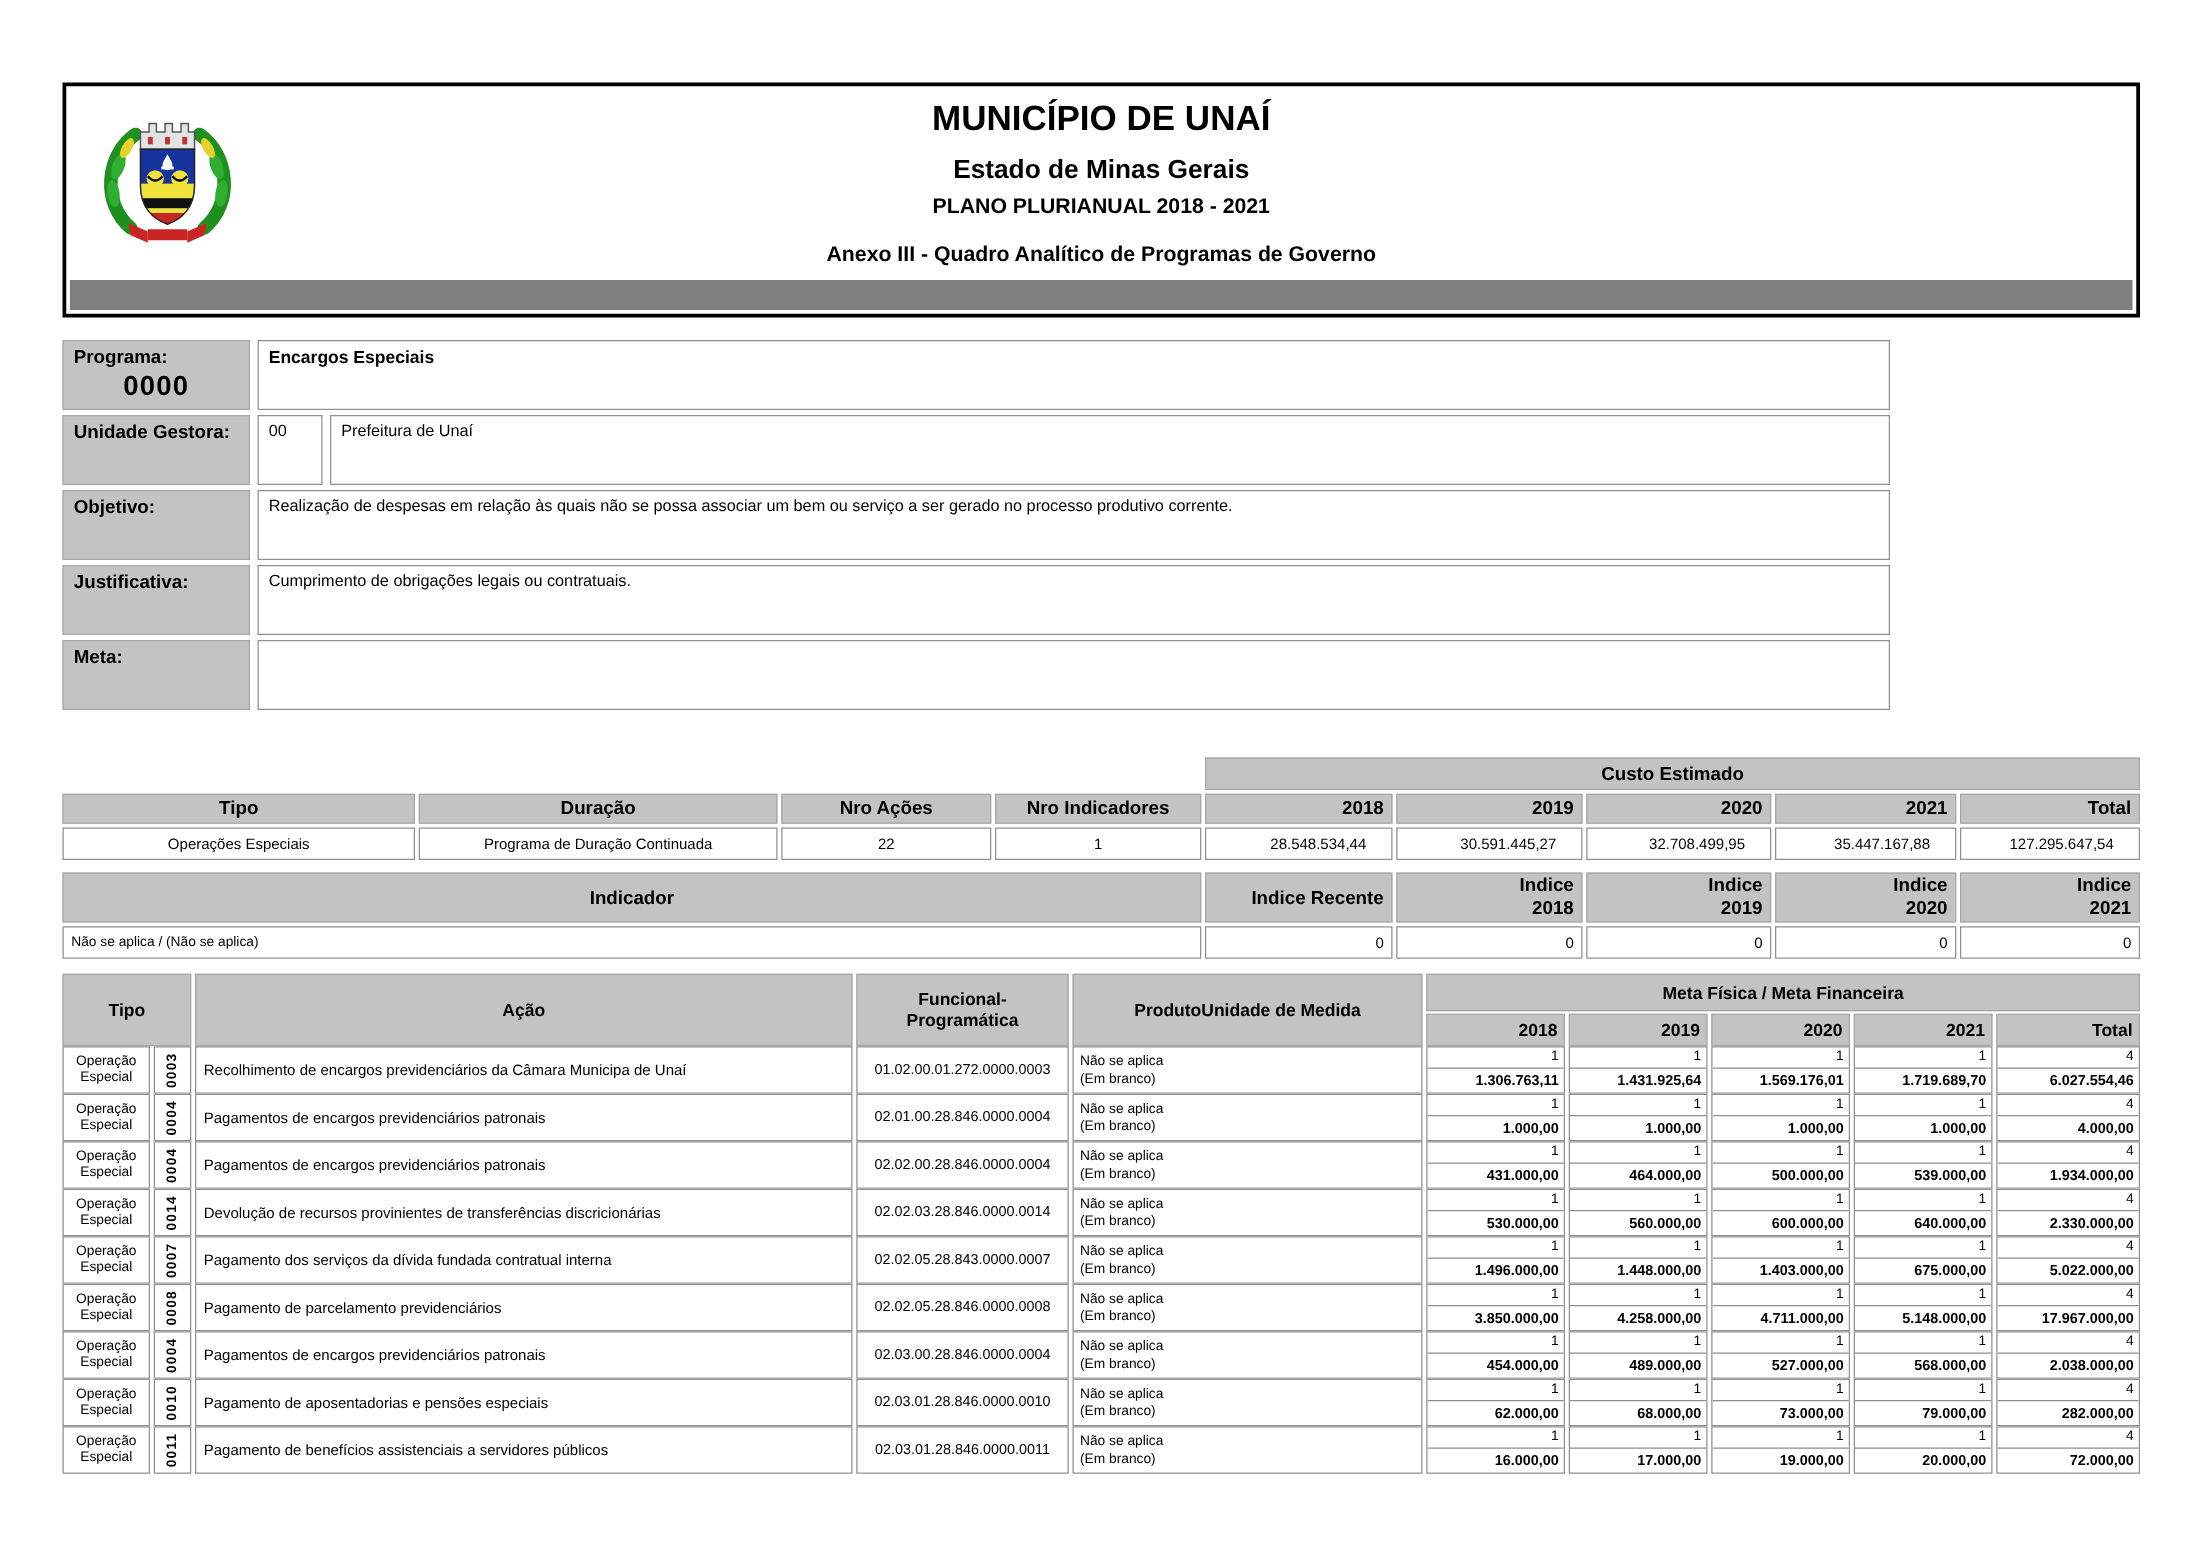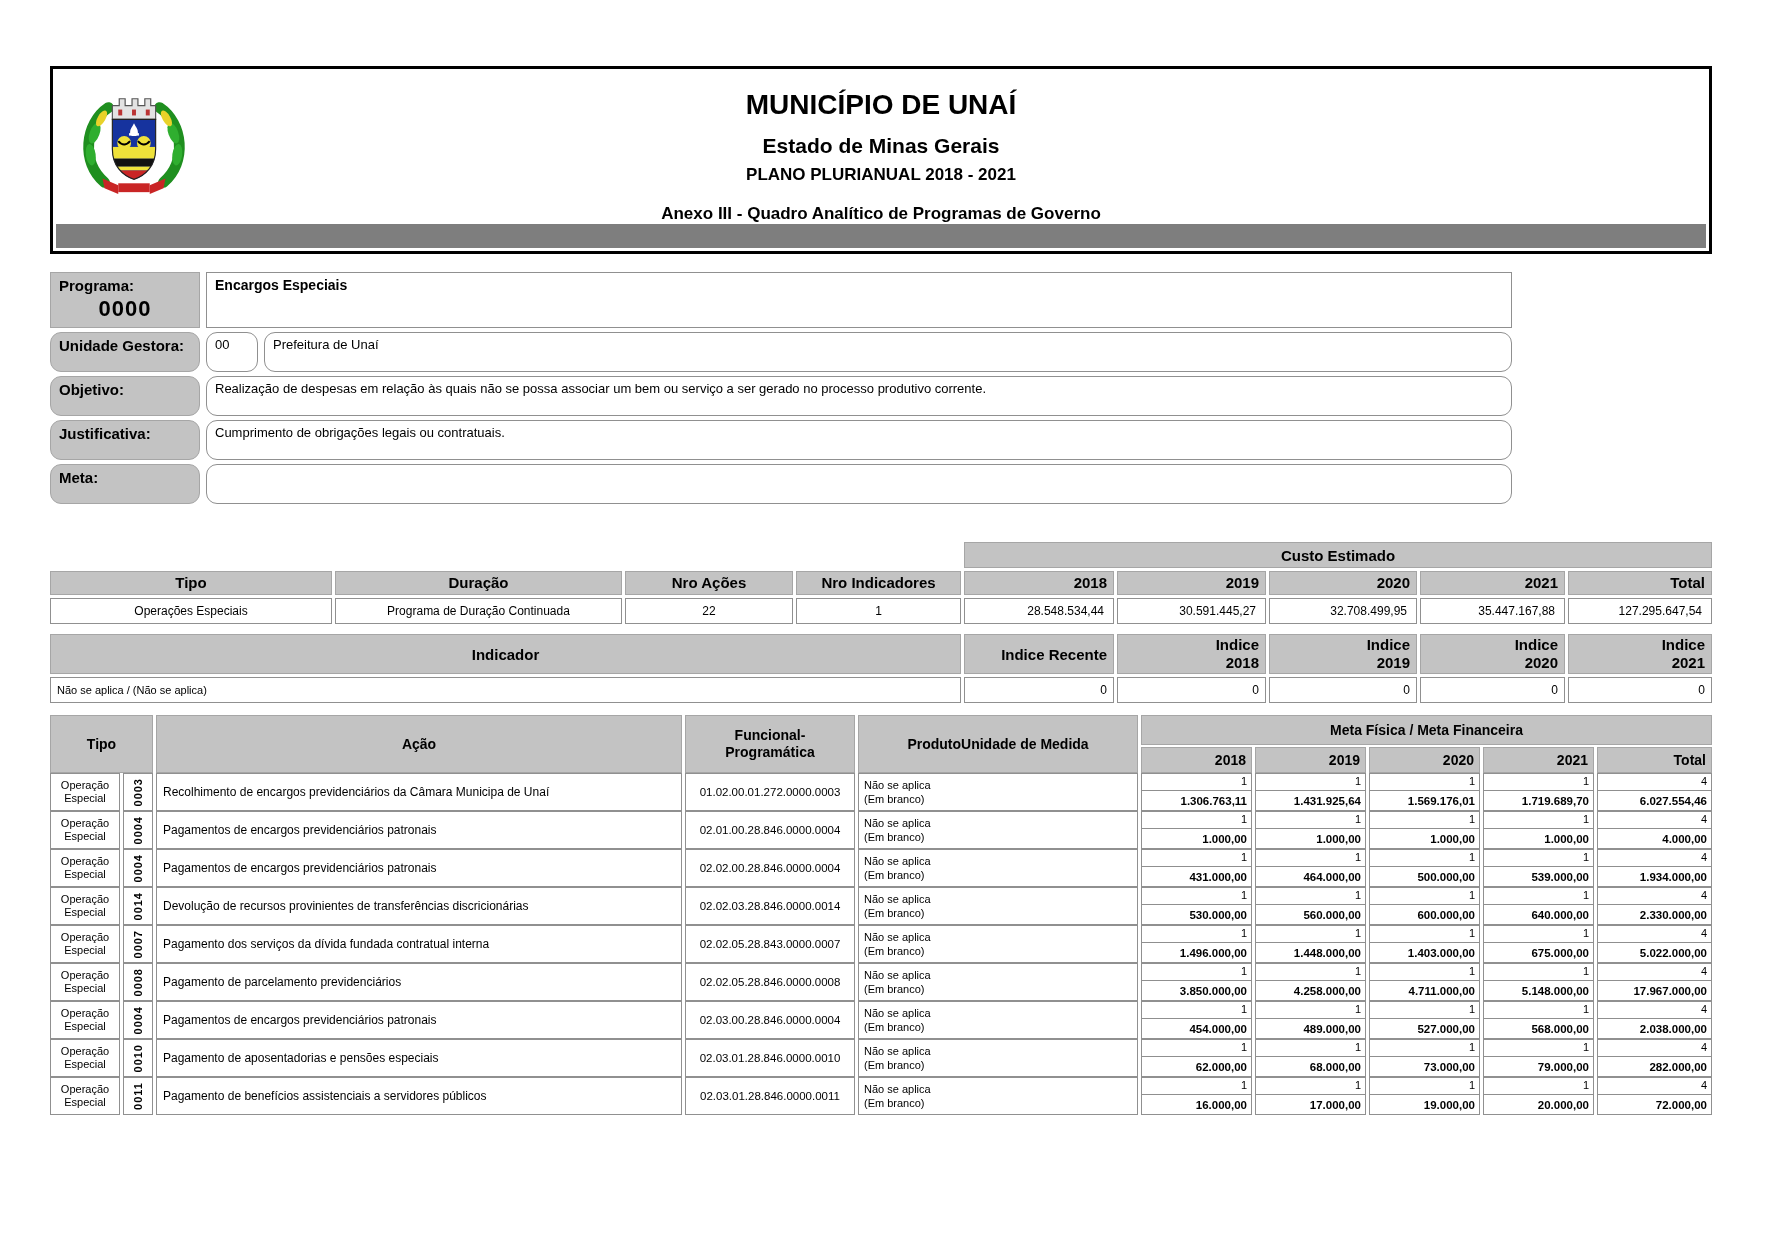--- a/index.html
+++ b/index.html
@@ -2,45 +2,45 @@
 <html><head>
 <meta charset="utf-8">
 <style>
   html,body{margin:0;padding:0;background:#ffffff;}
   body{width:1766px;height:1241px;font-family:"Liberation Sans",sans-serif;color:#000;position:relative;}
   .content{width:1662px;margin-left:50px;}
 
   
   .header-box{margin-top:66px;height:188px;border:3px solid #000;position:relative;box-sizing:border-box;background:#fff;}
   .logo{position:absolute;left:22px;top:14px;}
-  .titles{text-align:center;padding-top:20px;}
+  .titles{text-align:center;padding-top:10px;}
   .t1{font-size:28px;font-weight:bold;margin:0;}
   .t2{font-size:21px;font-weight:bold;margin:13px 0 0 0;}
   .t3{font-size:17px;font-weight:bold;margin:7px 0 0 0;}
   .t4{font-size:17px;font-weight:bold;margin:19px 0 0 0;}
   .gray-bar{position:absolute;left:3px;right:3px;bottom:3px;height:24px;background:#7e7e7e;}
 
   
   .program-block{margin-top:18px;}
   .prow{display:grid;grid-template-columns:150px 1306px;column-gap:6px;margin-bottom:4px;}
   .prow.unidade{grid-template-columns:150px 52px 1248px;}
   .plabel{background:#c3c3c3;border:1px solid #a6a6a6;box-sizing:border-box;padding:4px 8px;font-size:15px;font-weight:bold;}
   .pvalue{background:#fff;border:1px solid #909090;box-sizing:border-box;padding:4px 8px;font-size:13px;}
-  .h50{height:56px;} .h40{height:40px;border-radius:11px;}
+  .h50{height:56px;} .h40{height:56px;}
   .prog-code{text-align:center;font-size:22px;font-weight:bold;margin-top:2px;letter-spacing:1px;}
   .bold-val{font-weight:bold;font-size:14px;}
 
   
   .custo-section{margin-top:38px;}
   .custo-band{margin-left:914px;width:748px;box-sizing:border-box;height:26px;line-height:26px;background:#c3c3c3;border:1px solid #a6a6a6;text-align:center;font-weight:bold;font-size:15px;margin-bottom:3px;}
   .custo-grid{display:grid;grid-template-columns:282px 287px 168px 165px 150px 149px 148px 145px 144px;column-gap:3px;row-gap:3px;}
   .ghead{background:#c3c3c3;border:1px solid #a6a6a6;box-sizing:border-box;font-weight:bold;font-size:15px;height:24px;line-height:22px;text-align:center;}
   .ghead.num{text-align:right;padding-right:6px;}
   .wcell{background:#fff;border:1px solid #909090;box-sizing:border-box;font-size:12px;height:26px;line-height:24px;text-align:center;}
-  .wcell.num{text-align:right;padding-right:9px;}
+  .wcell.num{text-align:right;padding-right:20px;}
 
   
   .ind-grid{display:grid;grid-template-columns:911px 150px 149px 148px 145px 144px;column-gap:3px;row-gap:3px;margin-top:10px;}
   .ind-head{background:#c3c3c3;border:1px solid #a6a6a6;box-sizing:border-box;font-weight:bold;font-size:15px;height:40px;display:flex;align-items:center;justify-content:center;}
   .ind-head.two{flex-direction:column;align-items:flex-end;justify-content:center;padding-right:6px;line-height:18px;}
   .ind-head.right{justify-content:flex-end;padding-right:6px;}
   .ind-cell{background:#fff;border:1px solid #909090;box-sizing:border-box;font-size:11px;height:26px;display:flex;align-items:center;padding:0 6px;}
   .ind-cell.num{justify-content:flex-end;font-size:12px;}
 
   

